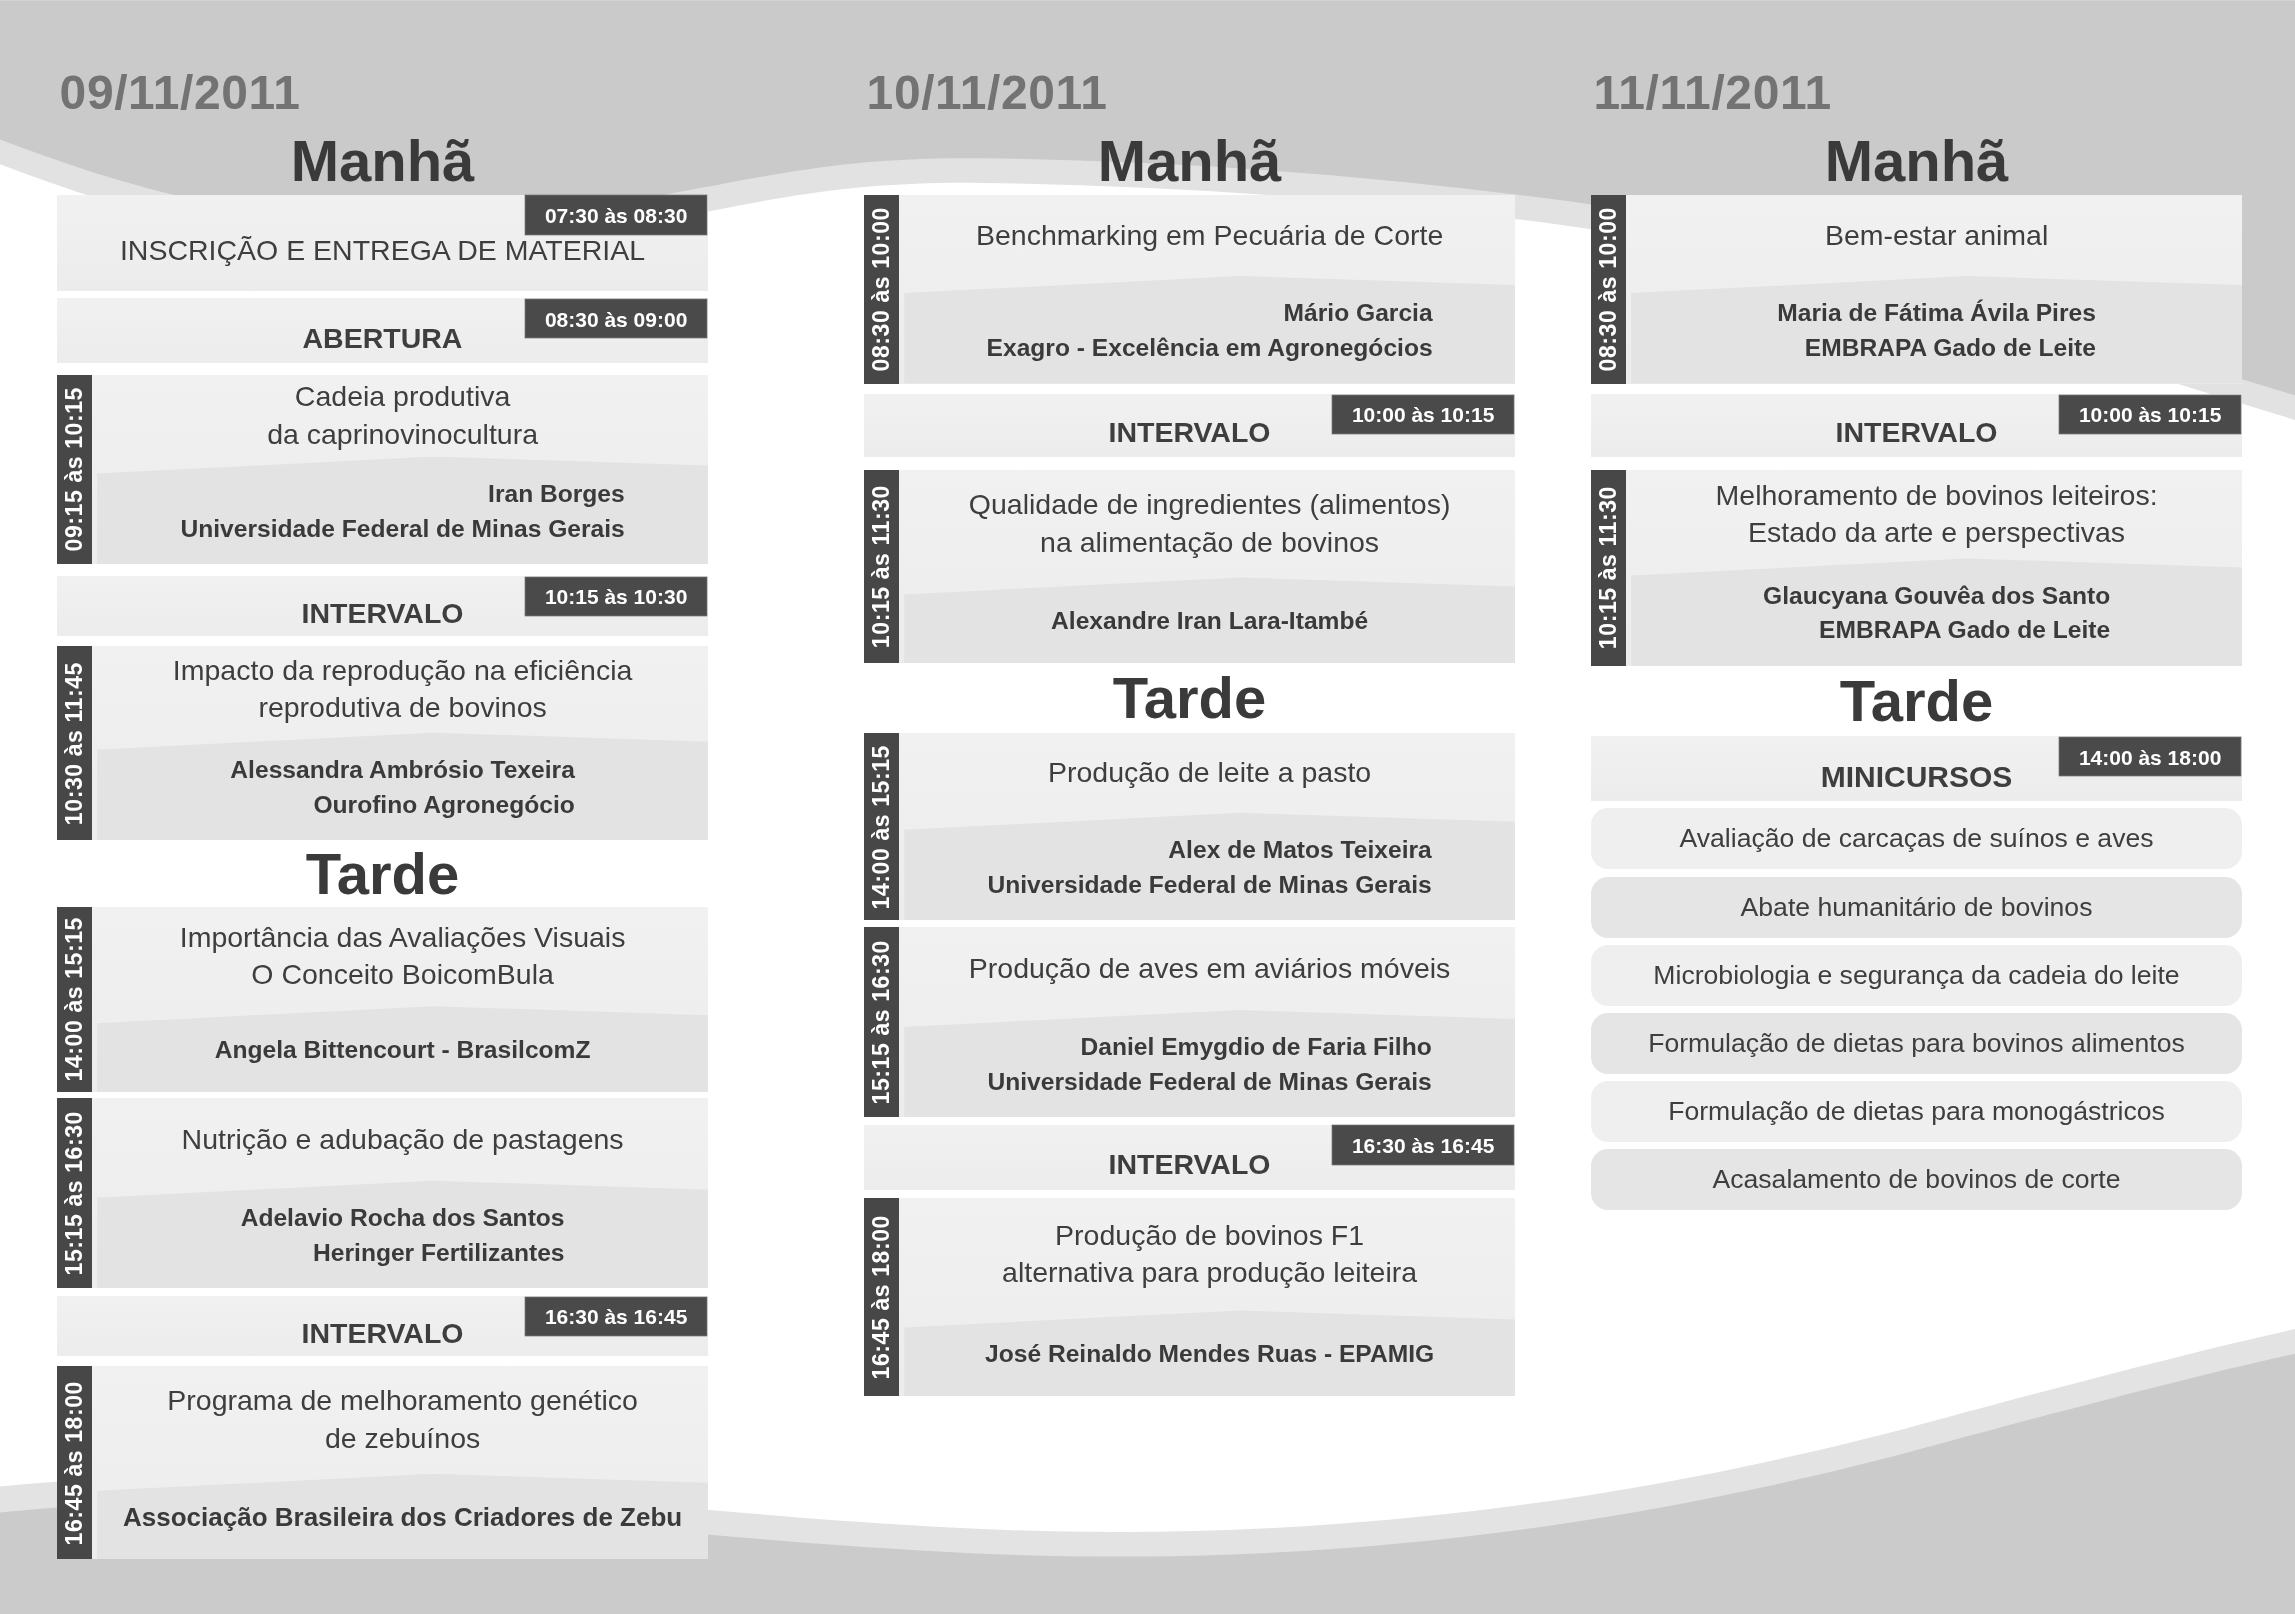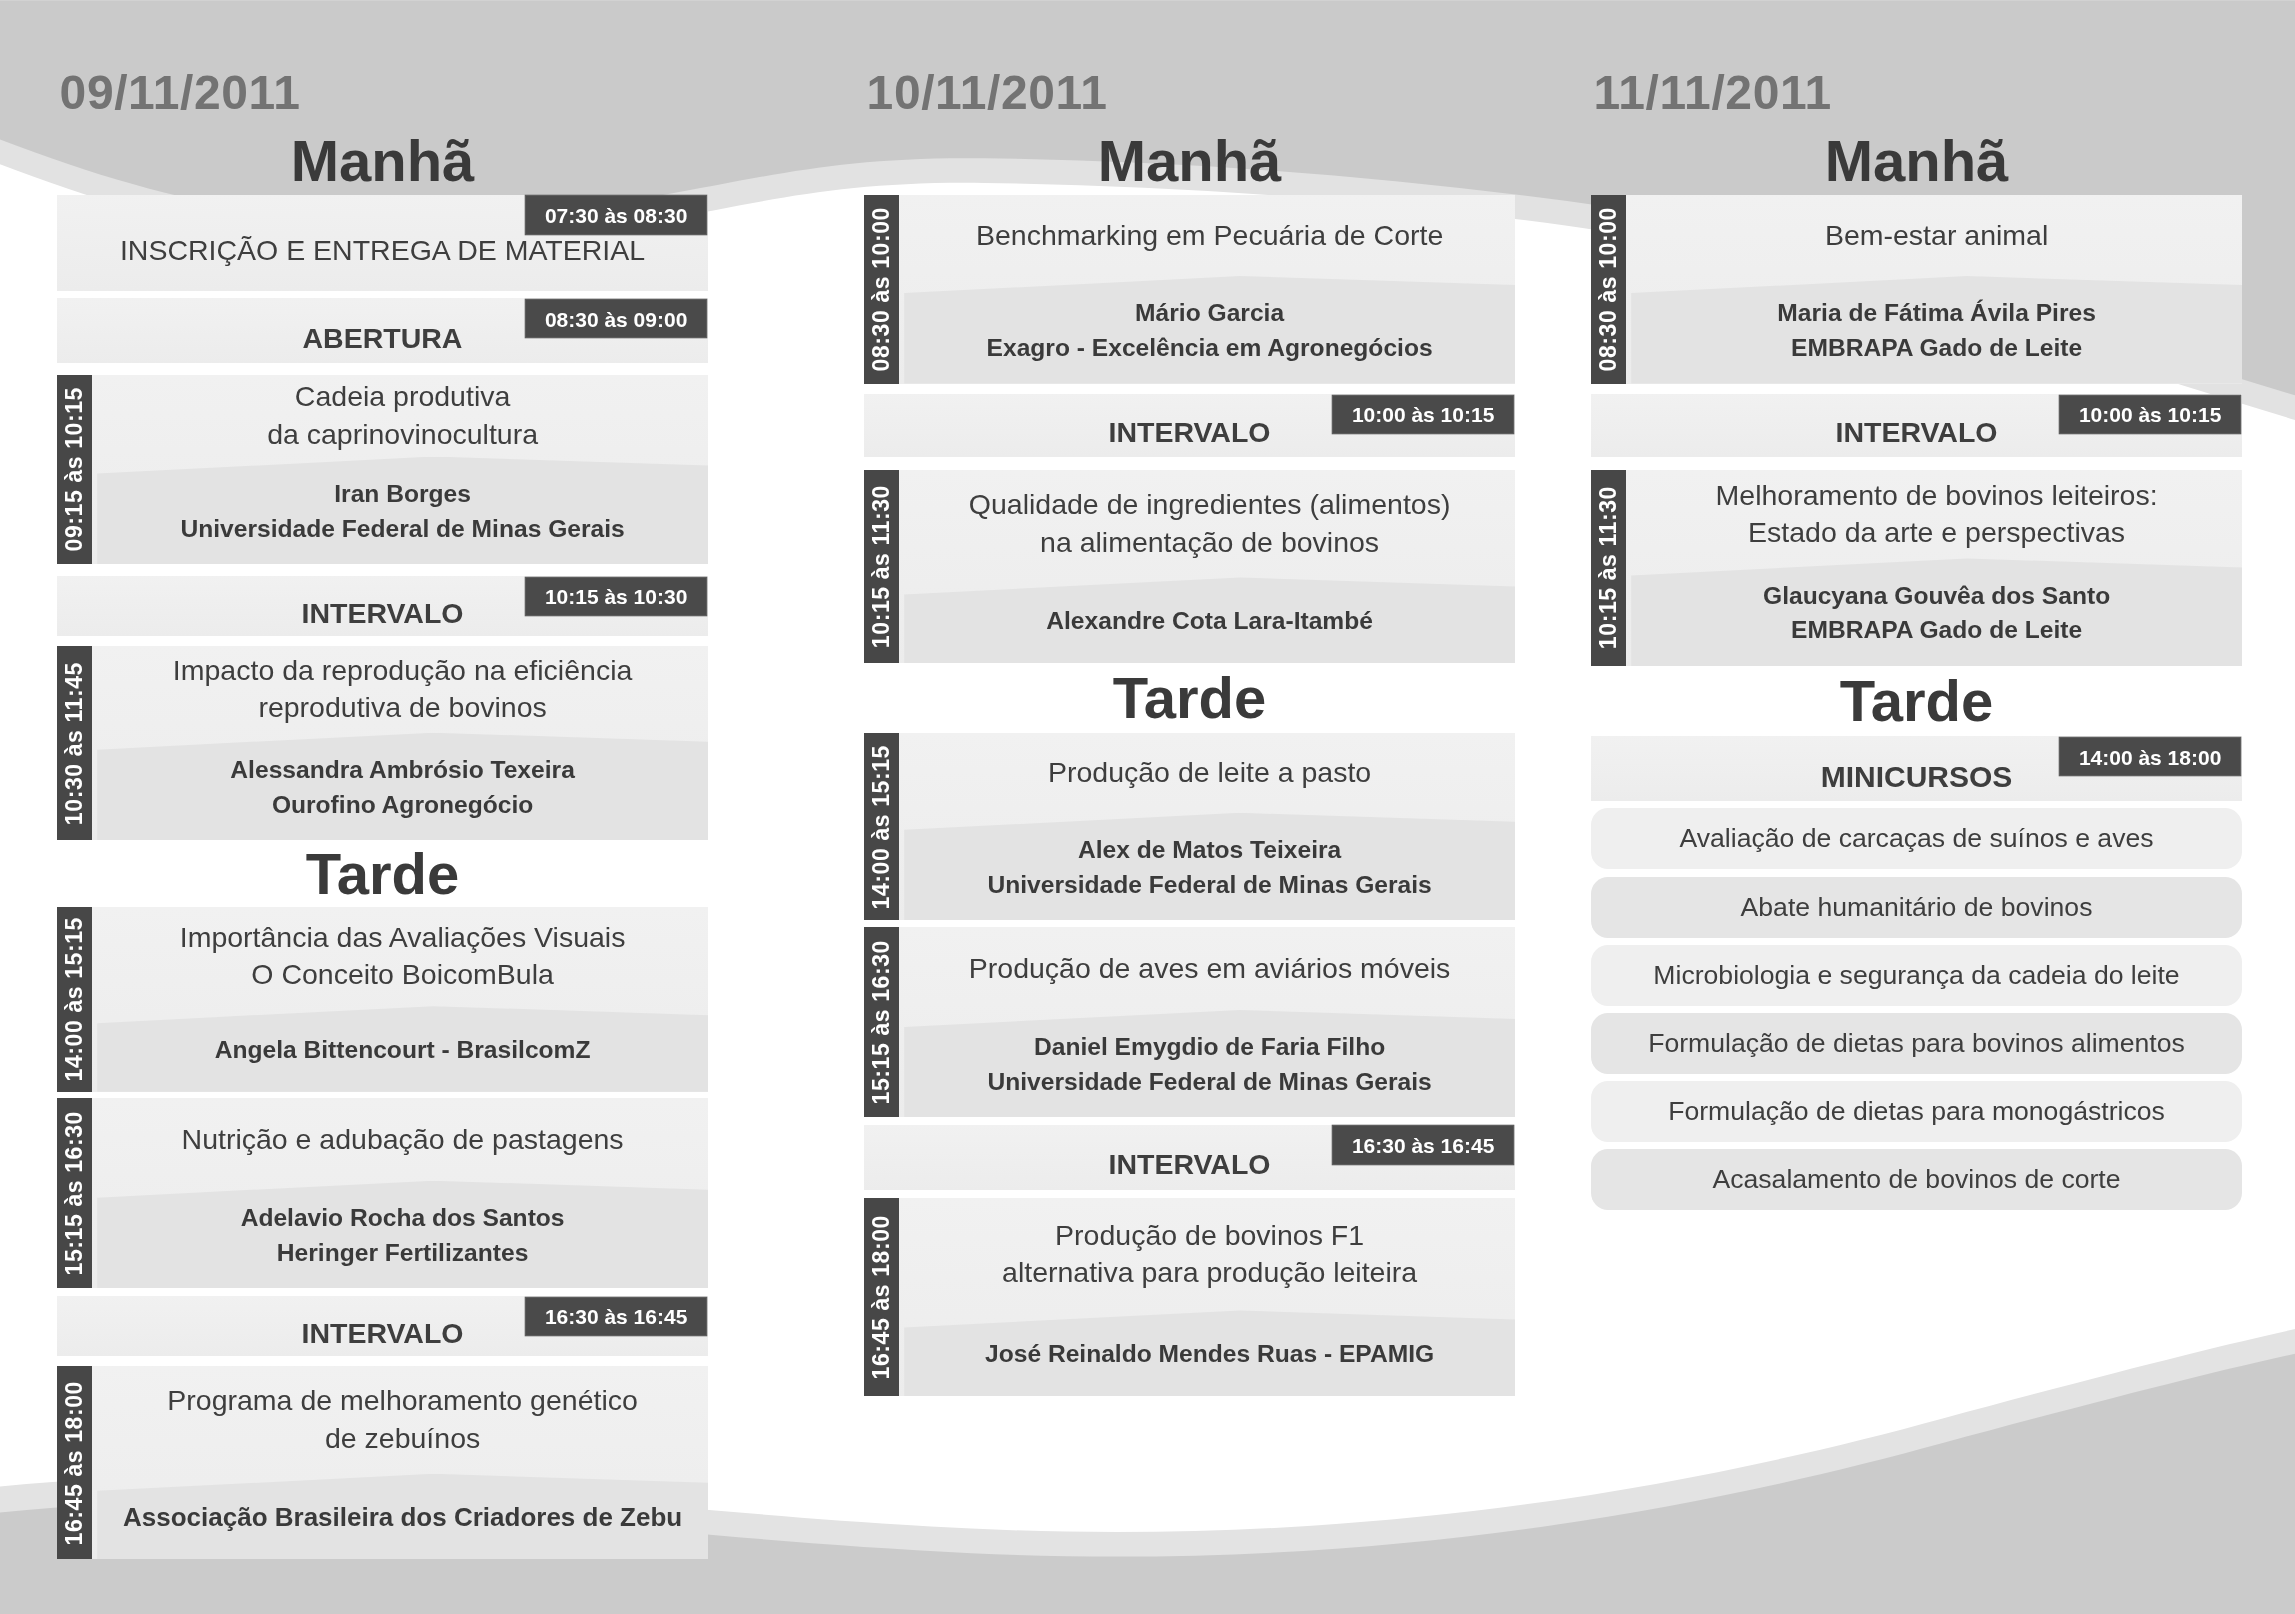--- a/index.html
+++ b/index.html
@@ -49,21 +49,21 @@
     color:#ffffff;font-weight:bold;font-size:23px;letter-spacing:0.6px;white-space:nowrap;
   }
   .box-main{flex:1;display:flex;flex-direction:column;min-width:0;}
   .speaker{
     background:#e3e3e3;color:#3a3a3a;font-weight:bold;font-size:24.6px;
     text-align:center;white-space:pre-line;line-height:1.42;
     display:flex;align-items:center;justify-content:center;
     clip-path:polygon(0 17px,55% 0,100% 9px,100% 100%,0 100%);
     padding:9px 10.4px 6.5px;
   }
-  .sp2{height:92px;flex:0 0 92px;}
+  .sp2{height:92px;flex:0 0 92px;text-align:right;}
   .sp1{height:70px;flex:0 0 70px;}
   .mini-row{
     display:flex;align-items:center;justify-content:center;
     font-size:26.6px;color:#3e3e3e;text-align:center;height:61px;margin-top:7.1px;border-radius:17px;
   }
   .mini-light{background:#efefef;}
   .mini-dark{background:#e5e5e5;}
 </style>
 </head>
 <body>
@@ -181,21 +181,21 @@
       <div class="box-title">INTERVALO</div>
     </div>
 
     <div class="box strip-box" style="height:193px;margin-top:13px;">
       <div class="strip">
           <span class="strip-text">10:15 às 11:30</span>
         </div>
       <div class="box-main">
         <div class="box-title">Qualidade de ingredientes (alimentos)
 na alimentação de bovinos</div>
-        <div class="speaker sp1">Alexandre Cota Lara-Itambé</div>
+        <div class="speaker sp1">Alexandre Iran Lara-Itambé</div>
       </div>
     </div>
 
     <div class="period mid">Tarde</div>
 
     <div class="box strip-box" style="height:187px;">
       <div class="strip">
           <span class="strip-text">14:00 às 15:15</span>
         </div>
       <div class="box-main">

